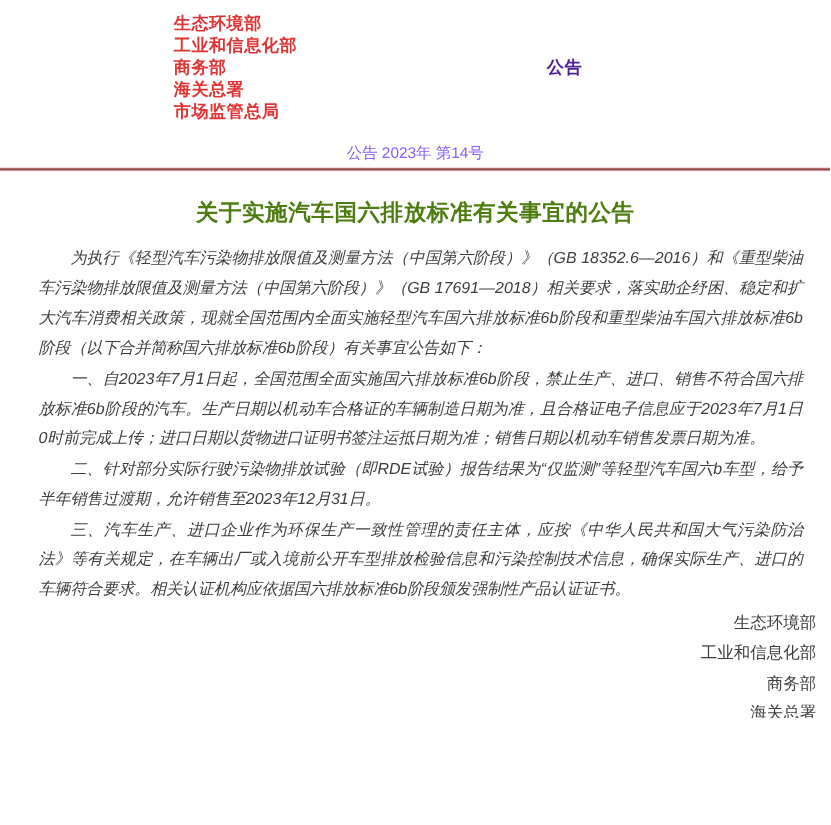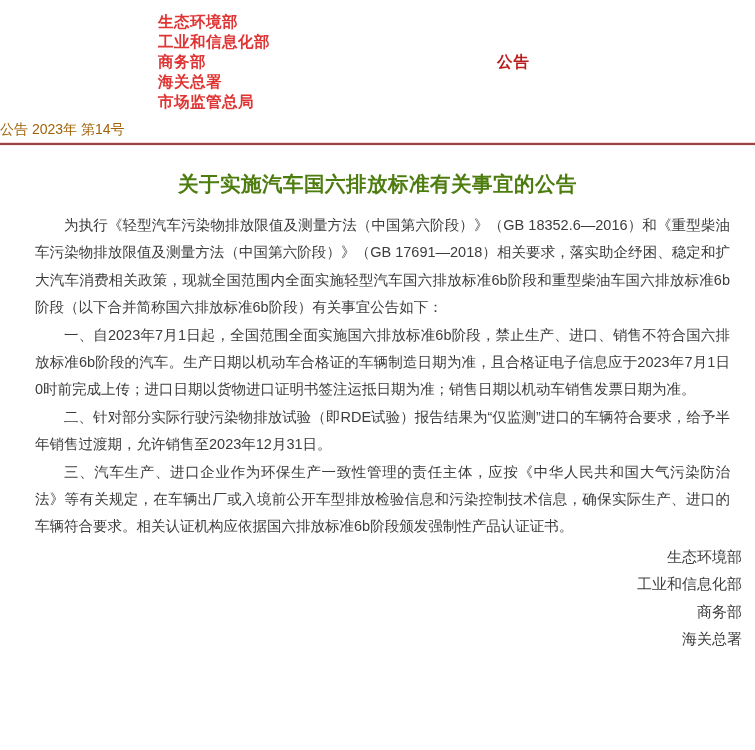--- a/index.html
+++ b/index.html
@@ -21,32 +21,33 @@
     color: #e03434;
     font-weight: bold;
     font-size: 15.5px;
     line-height: 20px;
     letter-spacing: 0.5px;
   }
   .gonggao-label {
     position: absolute;
     left: 497px;
     top: 52px;
-    color: #b91c1c;
+    color: #4c1d95;
     font-weight: bold;
     font-size: 15.5px;
     line-height: 20px;
     letter-spacing: 1px;
   }
   
   .doc-number {
-    margin-top: 8px;
+    margin-top: 18px;
+    text-align: center;
     font-size: 14px;
     line-height: 18px;
-    color: #a16207;
+    color: #8b5cf6;
   }
   
   .divider {
     margin-top: 5px;
     height: 2px;
     background: #9a4345;
     box-shadow: 0 -1px 0 #f3d6d6, 0 1px 0 #fbecec;
   }
   
   .title {
@@ -59,20 +60,21 @@
     letter-spacing: 0.5px;
   }
   
   .doc-body {
     margin-top: 13px;
     padding: 0 25px 0 35px;
     font-size: 14.5px;
     line-height: 27.4px;
     color: #3c3c3c;
     text-align: justify;
+    font-style: italic;
   }
   .doc-body p {
     text-indent: 2em;
   }
   
   .signatures {
     margin-top: 2px;
     padding-right: 13px;
     text-align: right;
     font-size: 15px;
@@ -105,21 +107,21 @@
 
   <div class="doc-number">公告 2023年 第14号</div>
 
   <div class="divider"></div>
 
   <h1 class="title">关于实施汽车国六排放标准有关事宜的公告</h1>
 
   <div class="doc-body">
     <p>为执行《轻型汽车污染物排放限值及测量方法（中国第六阶段）》（GB 18352.6—2016）和《重型柴油车污染物排放限值及测量方法（中国第六阶段）》（GB 17691—2018）相关要求，落实助企纾困、稳定和扩大汽车消费相关政策，现就全国范围内全面实施轻型汽车国六排放标准6b阶段和重型柴油车国六排放标准6b阶段（以下合并简称国六排放标准6b阶段）有关事宜公告如下：</p>
     <p>一、自2023年7月1日起，全国范围全面实施国六排放标准6b阶段，禁止生产、进口、销售不符合国六排放标准6b阶段的汽车。生产日期以机动车合格证的车辆制造日期为准，且合格证电子信息应于2023年7月1日0时前完成上传；进口日期以货物进口证明书签注运抵日期为准；销售日期以机动车销售发票日期为准。</p>
-    <p>二、针对部分实际行驶污染物排放试验（即RDE试验）报告结果为“仅监测”进口的车辆符合要求，给予半年销售过渡期，允许销售至2023年12月31日。</p>
+    <p>二、针对部分实际行驶污染物排放试验（即RDE试验）报告结果为“仅监测”等轻型汽车国六b车型，给予半年销售过渡期，允许销售至2023年12月31日。</p>
     <p>三、汽车生产、进口企业作为环保生产一致性管理的责任主体，应按《中华人民共和国大气污染防治法》等有关规定，在车辆出厂或入境前公开车型排放检验信息和污染控制技术信息，确保实际生产、进口的车辆符合要求。相关认证机构应依据国六排放标准6b阶段颁发强制性产品认证证书。</p>
   </div>
 
   <div class="signatures">
     <div>生态环境部</div>
     <div>工业和信息化部</div>
     <div>商务部</div>
     <div>海关总署</div>
     <div>市场监管总局</div>
   </div>

